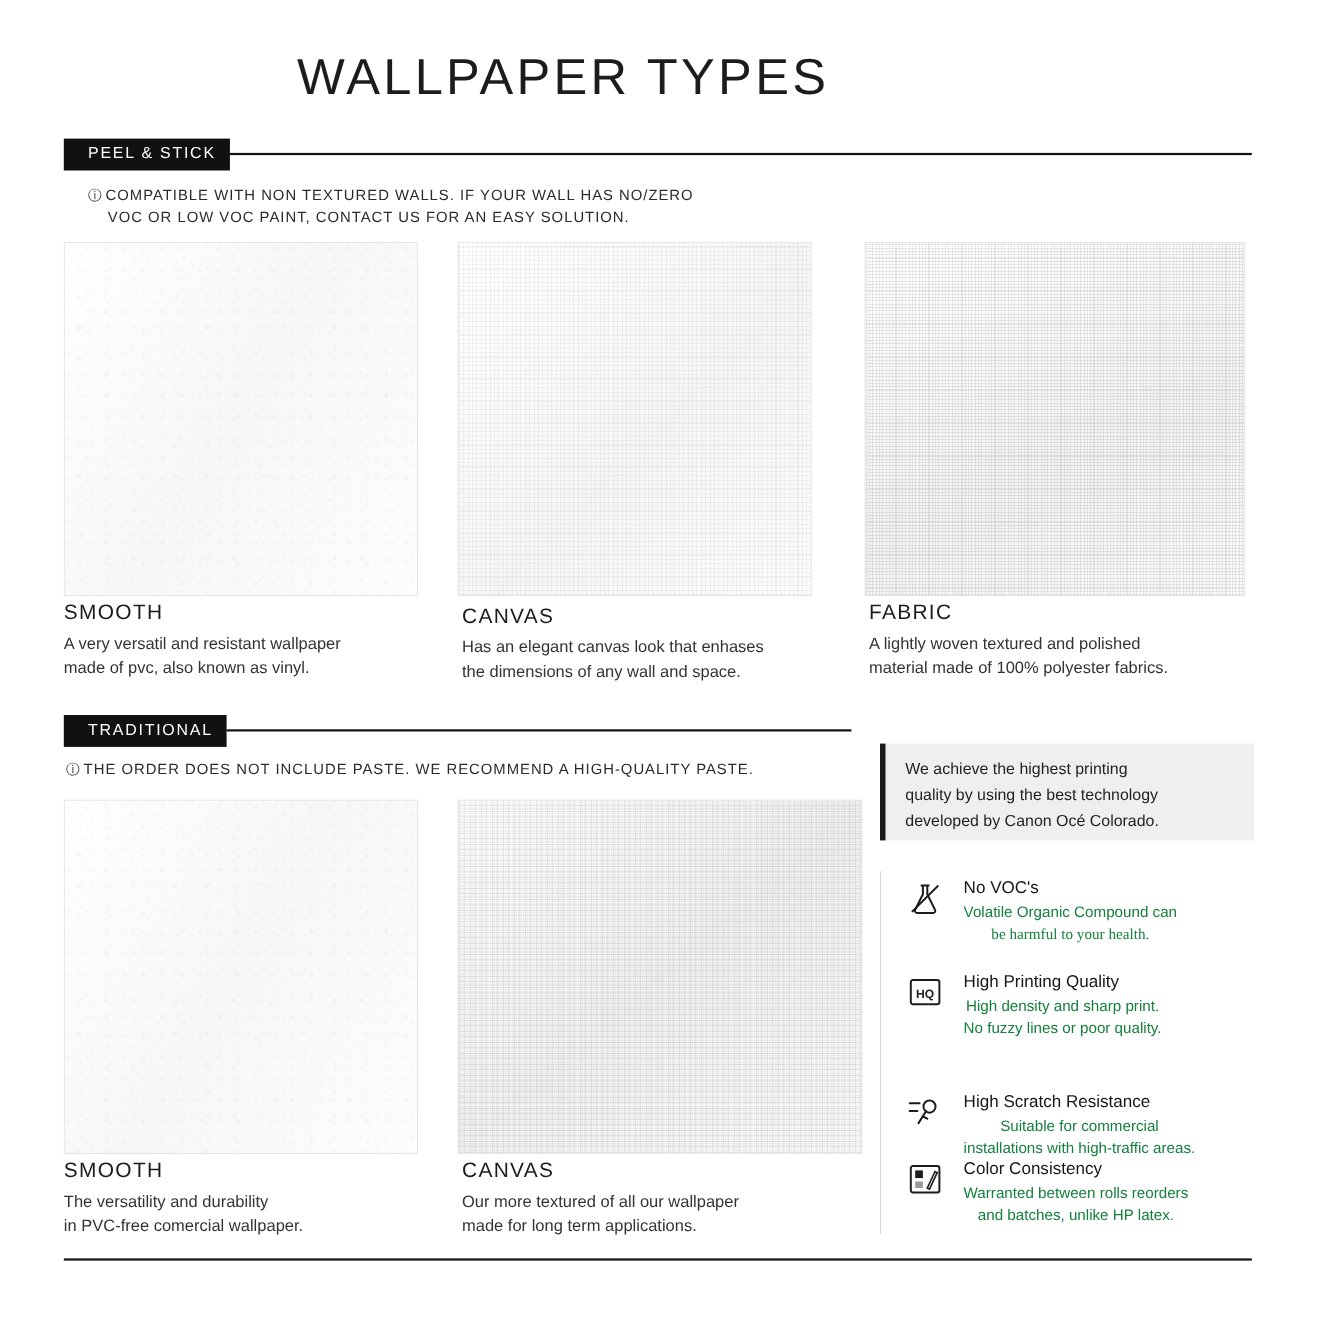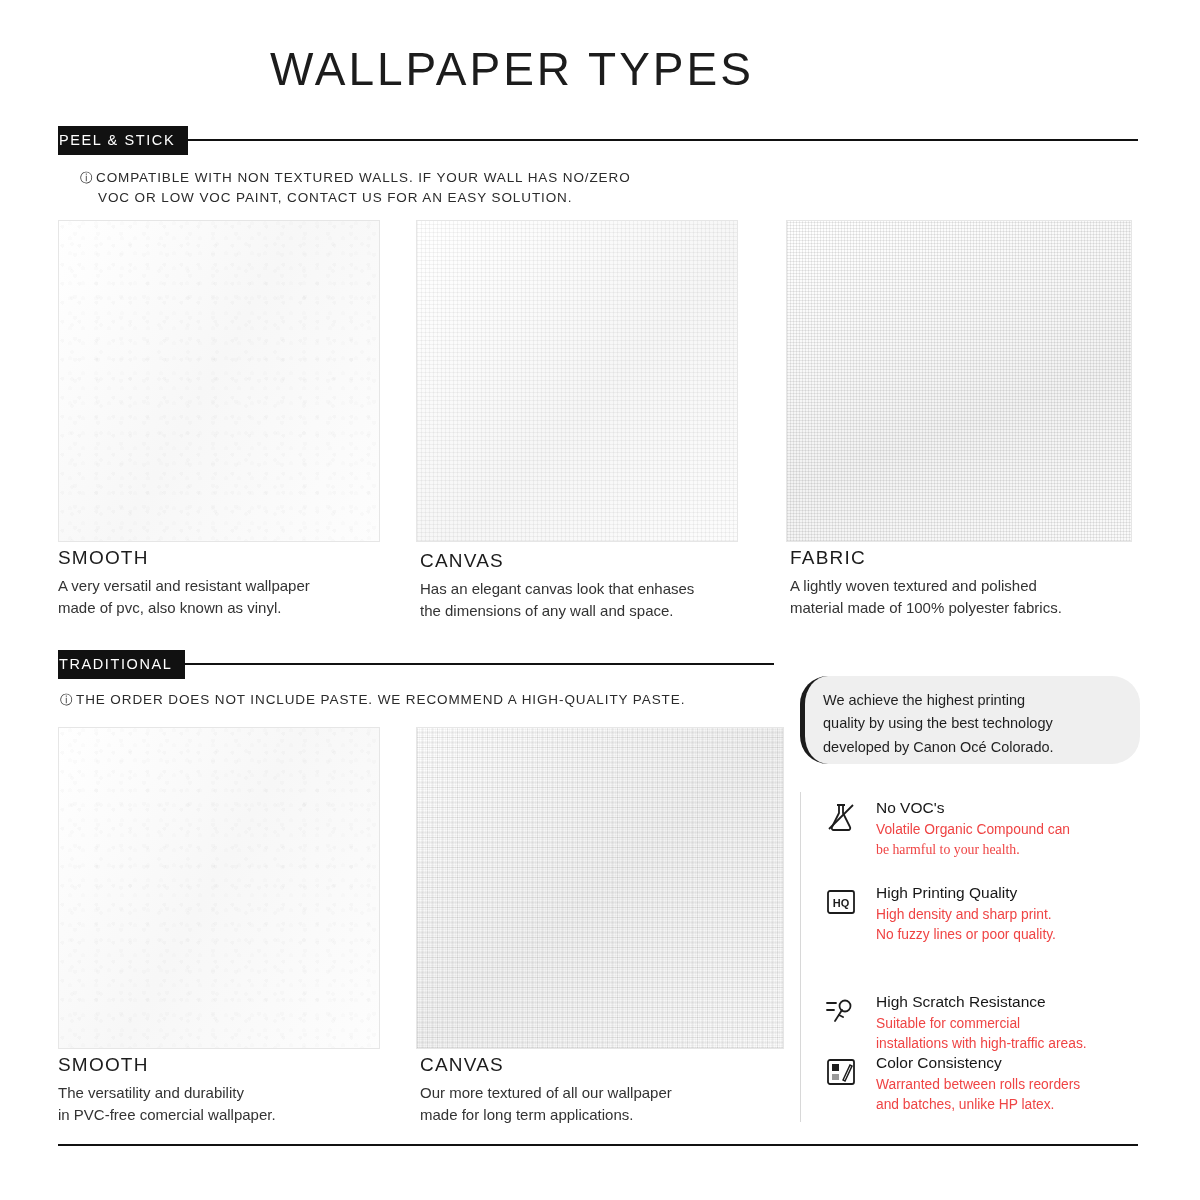--- a/index.html
+++ b/index.html
@@ -37,21 +37,21 @@
     display: flex;
     align-items: center;
     width: 1080px;
     left: 58px;
   }
   .section-tag {
     background: #111111;
     color: #ffffff;
     font-size: 14.5px;
     letter-spacing: 1.6px;
-    padding: 7px 13px 7px 1px;
+    padding: 7px 13px 7px 22px;
     line-height: 1;
     white-space: nowrap;
   }
   .section-rule {
     flex: 1;
     height: 2px;
     background: #111111;
   }
 
   
@@ -131,21 +131,20 @@
   .quality-box {
     position: absolute;
     left: 800px;
     top: 676px;
     width: 340px;
     height: 88px;
     background: #efefef;
     border-left: 5px solid #1c1c1c;
     box-sizing: border-box;
     padding: 13px 16px 0 18px;
-    border-radius: 28px;
   }
   .quality-box p {
     margin: 0;
     font-size: 14.5px;
     line-height: 1.62;
     color: #1f1f1f;
   }
 
   
   .feature-divider {
@@ -174,21 +173,22 @@
   }
   .feature .ftext { padding-top: 1px; }
   .feature .fname {
     font-size: 15.5px;
     color: #171717;
     margin-bottom: 3px;
   }
   .feature .fdesc {
     font-size: 13.8px;
     line-height: 1.42;
-    color: #ef4444;
+    color: #15803d;
+    text-align: center;
   }
 
   
   .bottom-rule {
     position: absolute;
     left: 58px;
     top: 1144px;
     width: 1080px;
     height: 2px;
     background: #111111;

